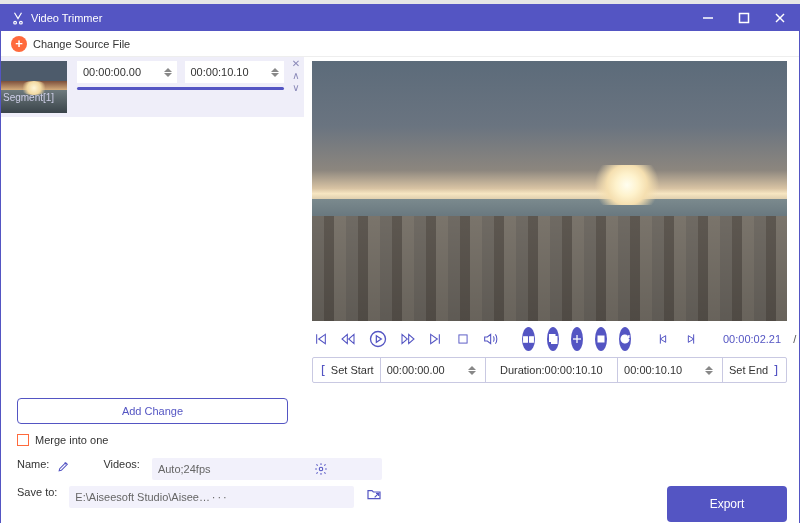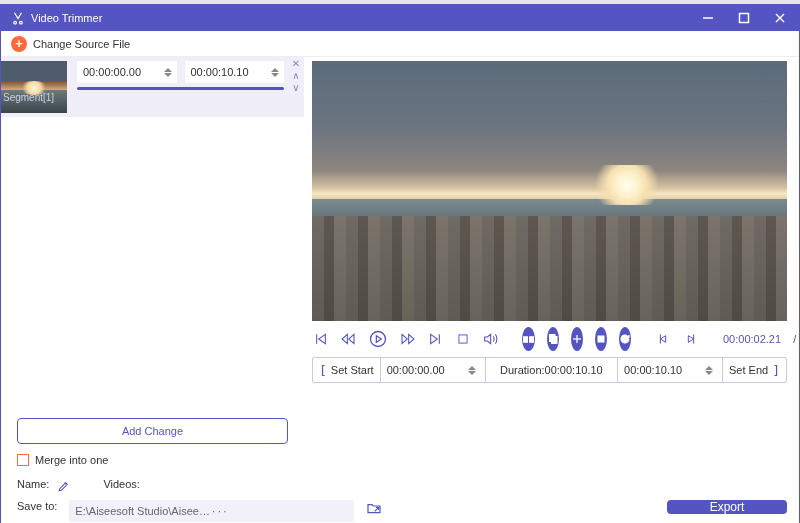--- a/index.html
+++ b/index.html
@@ -84,21 +84,21 @@
   .range-row .cell{display:flex;align-items:center;height:100%;padding:0 6px;}
   .range-row .sep{width:1px;height:100%;background:var(--border);}
   .range-row .lbl{gap:4px;cursor:pointer;}
   .brk{font-family:monospace;color:var(--accent);font-size:13px;}
   .fade-row{display:flex;align-items:center;gap:14px;padding:8px 2px;}
   
   .footer{padding:4px 12px 4px 16px;display:flex;flex-direction:column;gap:6px;border-top:0;}
   .frow{display:flex;align-items:flex-start;gap:6px;}
   .ro-box{height:22px;background:var(--pale);display:flex;align-items:center;padding:0 6px;border-radius:2px;flex:1;min-width:0;}
   .ro-box span{flex:1;white-space:nowrap;overflow:hidden;text-overflow:ellipsis;color:#666;}
-  .export-btn{width:120px;height:14px;background:var(--accent);border-radius:4px;display:flex;align-items:center;justify-content:center;color:#fff;font-size:12px;cursor:pointer;}
+  .export-btn{width:120px;height:36px;background:var(--accent);border-radius:4px;display:flex;align-items:center;justify-content:center;color:#fff;font-size:12px;cursor:pointer;}
   .dots{letter-spacing:2px;}
   .icon-sm{width:16px;height:16px;display:flex;align-items:center;justify-content:center;cursor:pointer;}
   .icon-sm svg *{stroke:var(--accent);}
 </style>
 </head>
 <body>
 
 <div class="window">
 
   <div class="titlebar">
@@ -308,20 +308,29 @@
   <div class="footer">
     <div class="frow">
       <span>Name:</span>
       <span class="icon-sm">
           <svg width="13" height="13" viewBox="0 0 24 24" fill="none" stroke="#ff6a3c" stroke-width="2">
             <path d="M4 20l4-1 11-11-3-3L5 16l-1 4zM14 5l3 3"></path>
           </svg>
         </span>
       <span style="width:20px"></span>
       <span>Videos:</span>
+      <div class="ro-box" style="flex:0 0 230px;margin-left:6px;">
+        <span>Auto;24fps</span>
+        <span class="icon-sm">
+            <svg width="14" height="14" viewBox="0 0 24 24" fill="none" stroke="#5455c3" stroke-width="1.8">
+              <circle cx="12" cy="12" r="3"></circle>
+              <path d="M12 2v3M12 19v3M4.2 4.2l2.1 2.1M17.7 17.7l2.1 2.1M2 12h3M19 12h3M4.2 19.8l2.1-2.1M17.7 6.3l2.1-2.1"></path>
+            </svg>
+          </span>
+      </div>
       <span style="flex:1"></span>
     </div>
     <div class="frow">
       <span>Save to:</span>
       <div class="ro-box" style="margin-left:6px;max-width:470px">
         <span>E:\Aiseesoft Studio\Aiseesoft Video Converter Ultimate\Video Trimmer</span>
         <span class="dots">···</span>
       </div>
       <span class="icon-sm" style="margin-left:6px;">
           <svg width="16" height="16" viewBox="0 0 24 24" fill="none" stroke="#5455c3" stroke-width="1.8">

